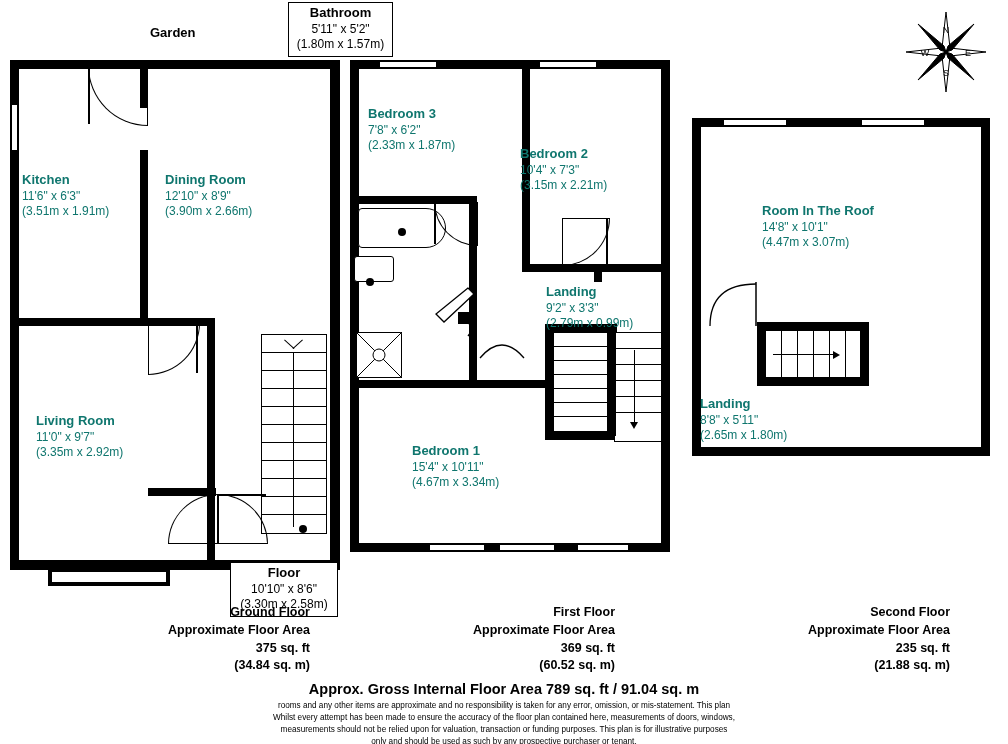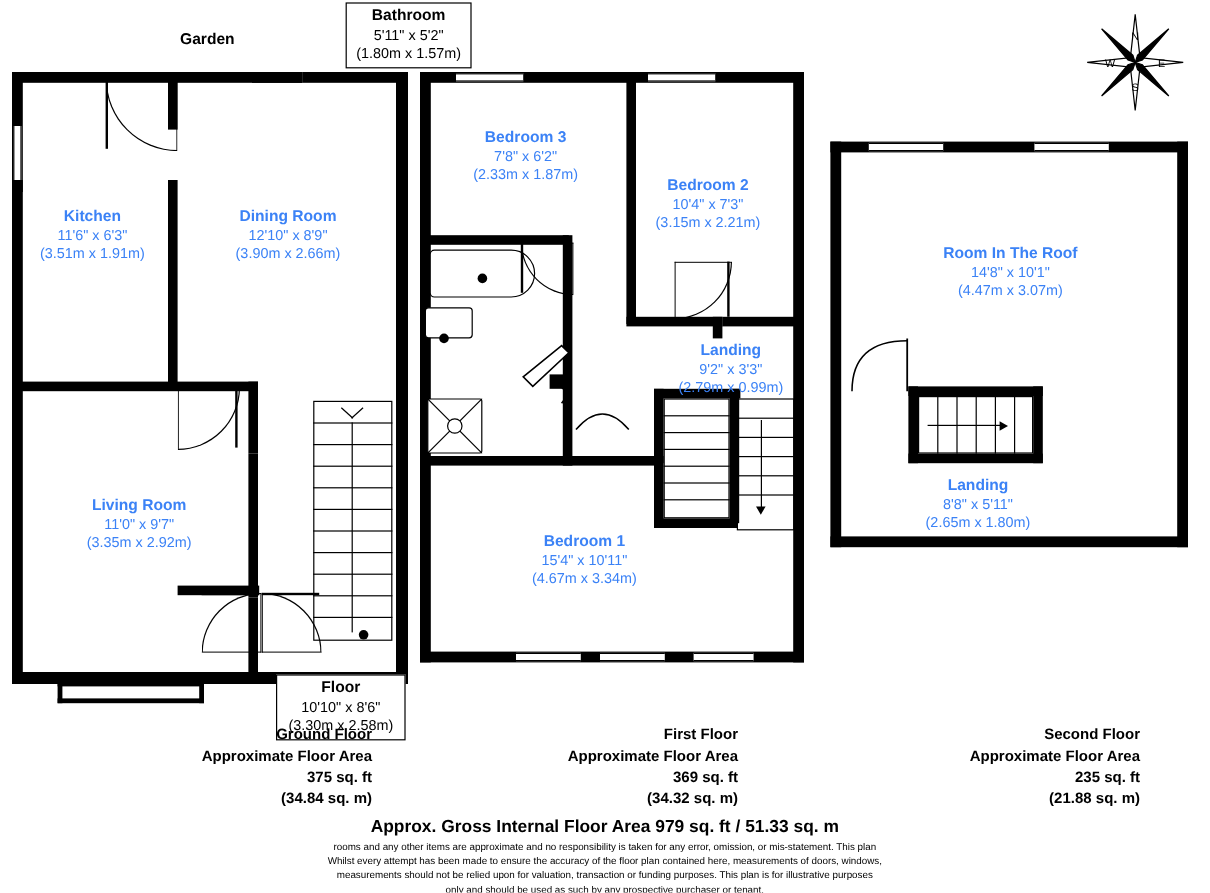--- a/index.html
+++ b/index.html
@@ -17,24 +17,23 @@
     height: 744px;
     overflow: hidden;
     background: #ffffff;
   }
   .wall {
     position: absolute;
     background: #000000;
   }
   .room-label {
     position: absolute;
-    text-align: center;
     line-height: 1.28;
     font-size: 12.5px;
-    color: #3b82f6;
+    color: #0f766e;
     white-space: nowrap;
   }
   .room-label .name {
     font-weight: bold;
     font-size: 13px;
     display: block;
   }
   .room-label .dim {
     display: block;
     font-size: 12px;
@@ -372,21 +371,21 @@
   <div class="room-label" style="left:412px; top:443px; width:150px;">
     <span class="name">Bedroom 1</span>
     <span class="dim">15'4" x 10'11"</span>
     <span class="dim">(4.67m x 3.34m)</span>
   </div>
 
   <div class="floor-summary" style="left:405px; top:604px; width:210px;">
     <div>First Floor</div>
     <div>Approximate Floor Area</div>
     <div>369 sq. ft</div>
-    <div>(34.32 sq. m)</div>
+    <div>(60.52 sq. m)</div>
   </div>
 
   <div class="wall" style="left:692px; top:118px; width:298px; height:9px;"></div>
   <div class="wall" style="left:692px; top:118px; width:9px; height:338px;"></div>
   <div class="wall" style="left:981px; top:118px; width:9px; height:338px;"></div>
   <div class="wall" style="left:692px; top:447px; width:298px; height:9px;"></div>
 
   <div class="window" style="left:724px; top:119px; width:62px; height:7px;"></div>
   <div class="window" style="left:862px; top:119px; width:62px; height:7px;"></div>
 
@@ -421,21 +420,21 @@
     <span class="dim">(2.65m x 1.80m)</span>
   </div>
 
   <div class="floor-summary" style="left:740px; top:604px; width:210px;">
     <div>Second Floor</div>
     <div>Approximate Floor Area</div>
     <div>235 sq. ft</div>
     <div>(21.88 sq. m)</div>
   </div>
 
-  <div class="total-area" style="left:0; top:681px;">Approx. Gross Internal Floor Area 979 sq. ft / 51.33 sq. m</div>
+  <div class="total-area" style="left:0; top:681px;">Approx. Gross Internal Floor Area 789 sq. ft / 91.04 sq. m</div>
   <div class="disclaimer" style="left:0; top:700px;">
     <div>rooms and any other items are approximate and no responsibility is taken for any error, omission, or mis-statement. This plan</div>
     <div>Whilst every attempt has been made to ensure the accuracy of the floor plan contained here, measurements of doors, windows,</div>
     <div>measurements should not be relied upon for valuation, transaction or funding purposes. This plan is for illustrative purposes</div>
     <div>only and should be used as such by any prospective purchaser or tenant.</div>
   </div>
 
 </div>
 
 </body></html>

